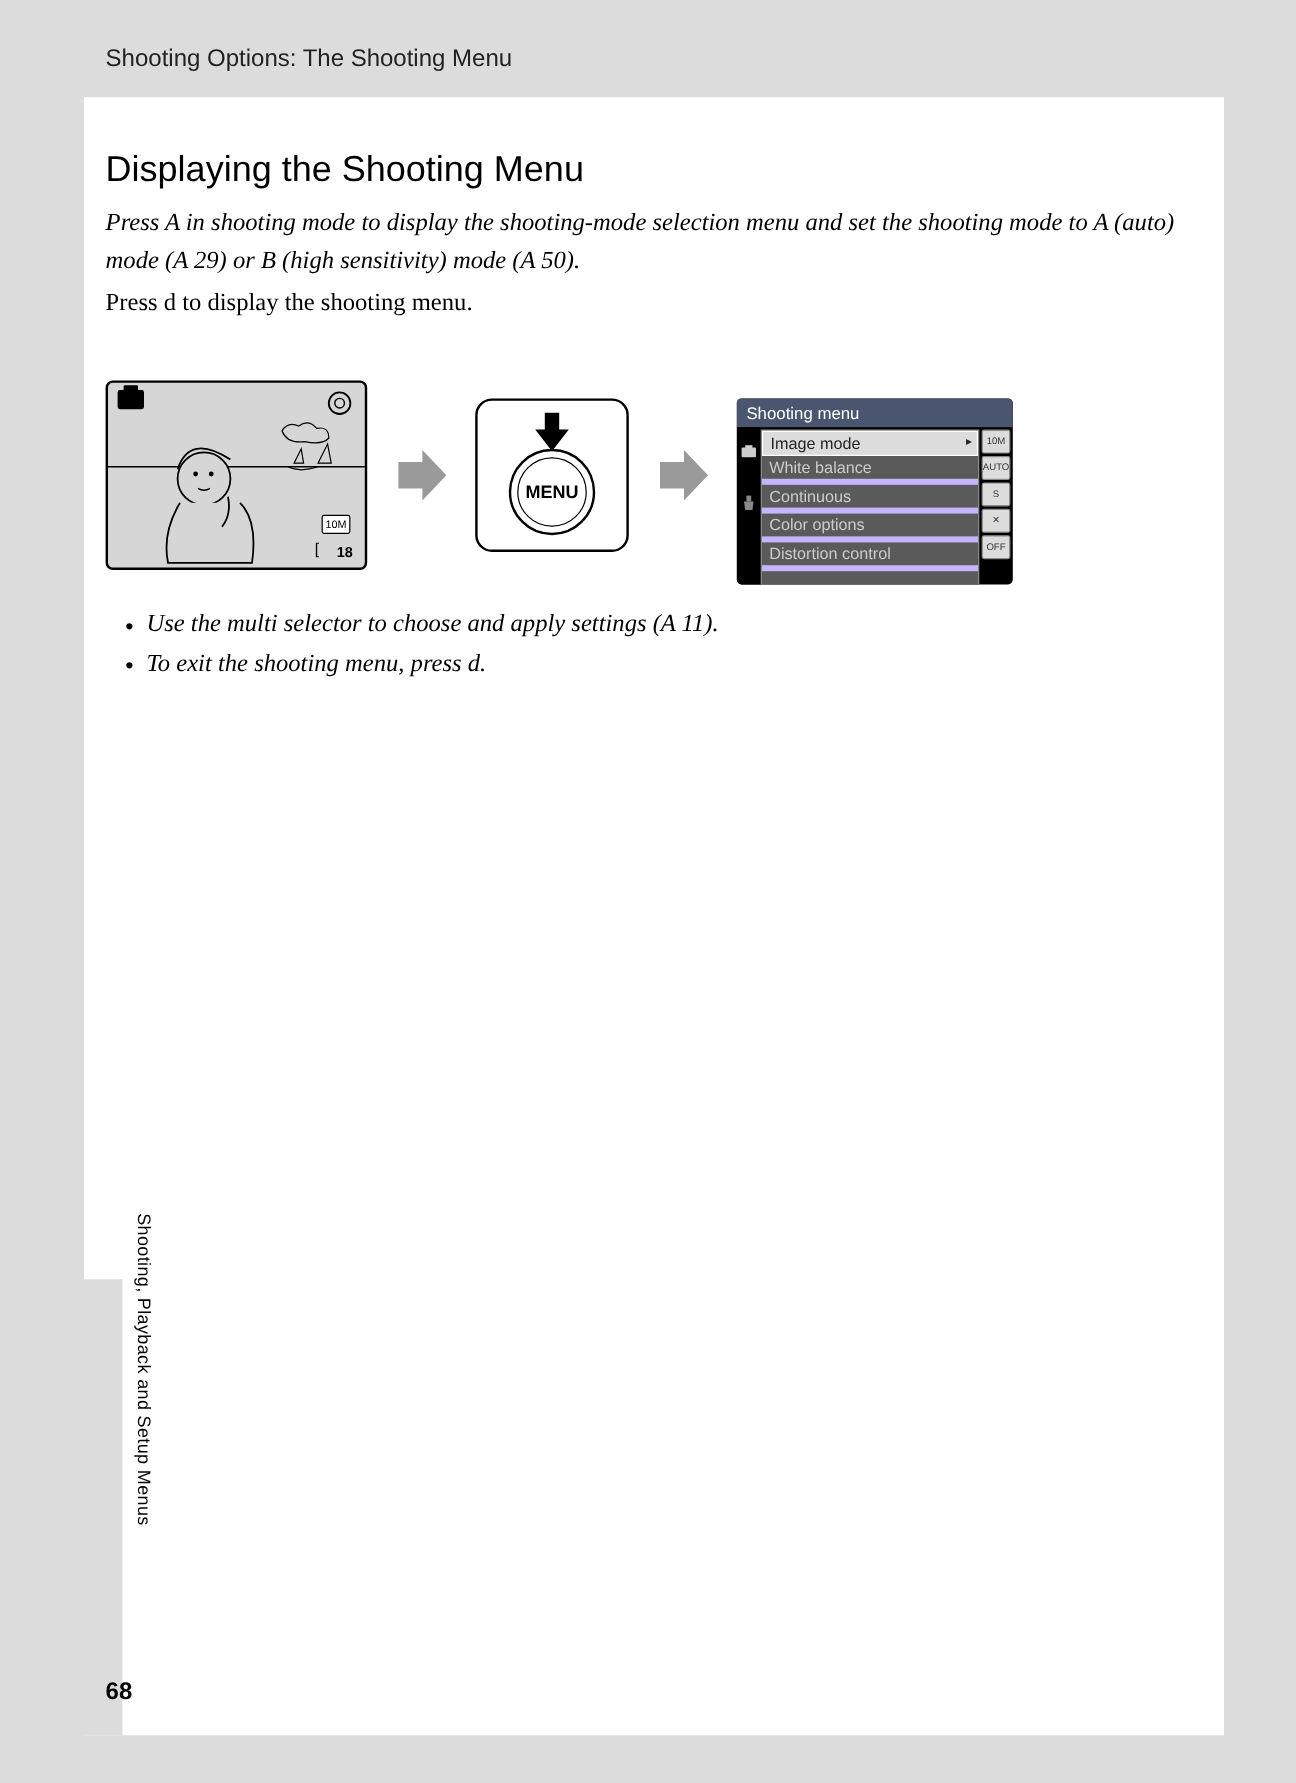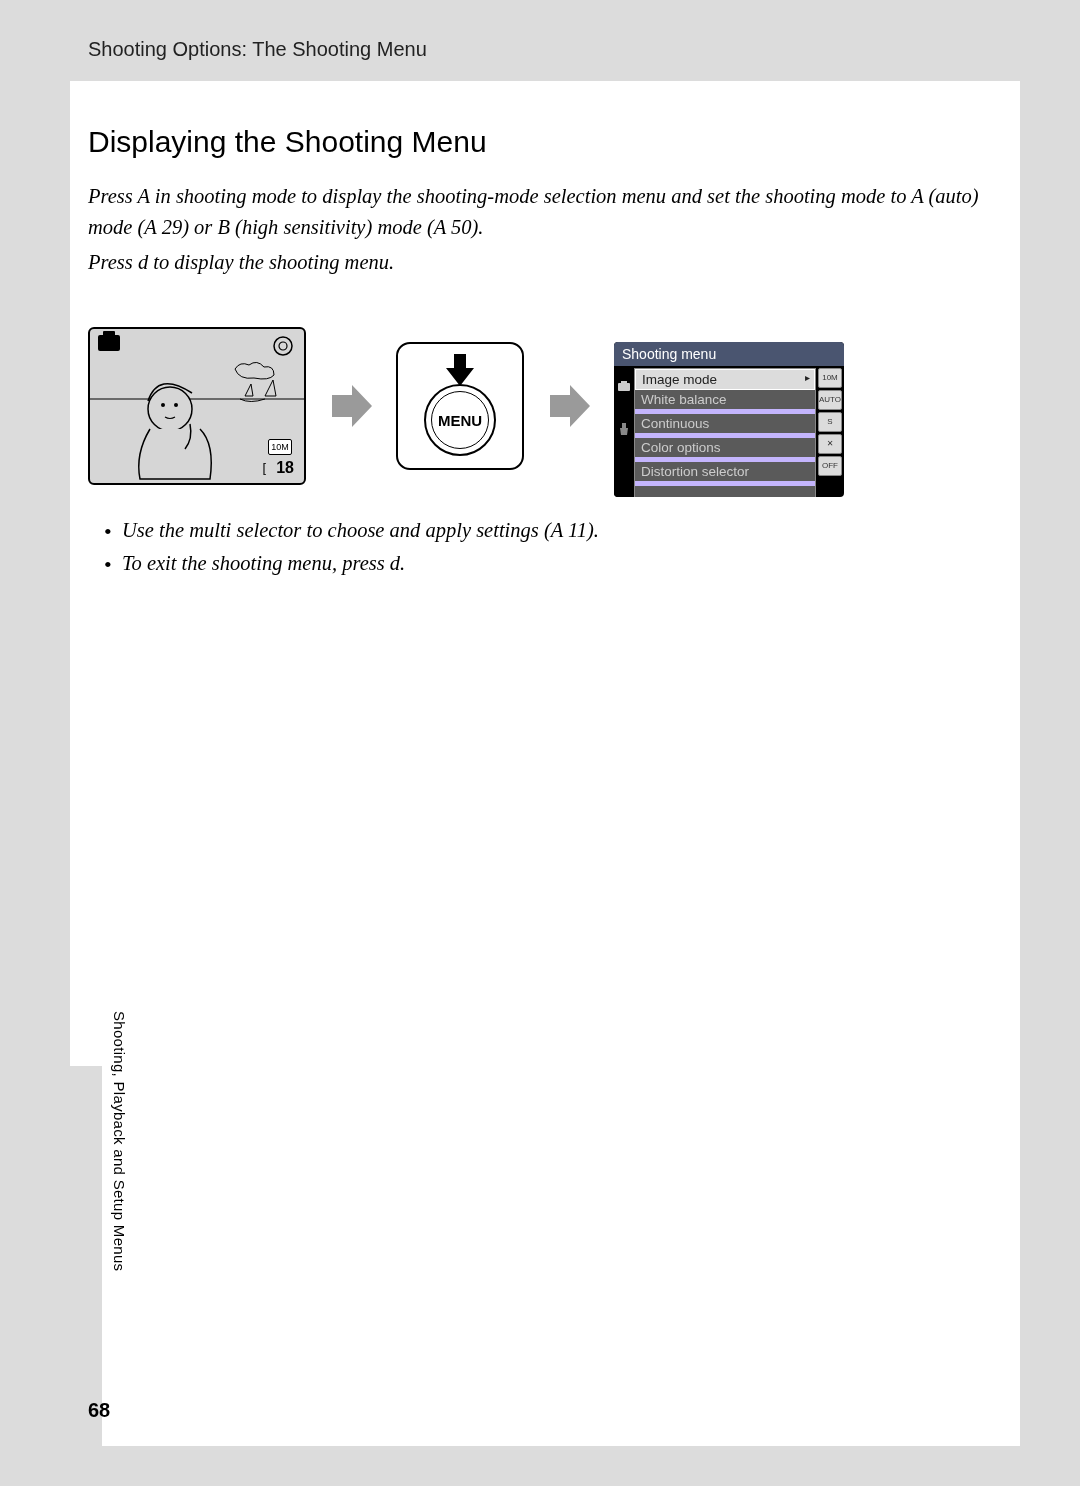--- a/index.html
+++ b/index.html
@@ -28,30 +28,29 @@
     margin: -35px -60px 44px -70px;
     padding-left: 88px;
   }
   .content {
     padding: 0 20px 0 18px;
   }
   .title {
     font-family: Arial, sans-serif;
     font-size: 30px;
     font-weight: 400;
-    margin-bottom: 22px;
+    margin-bottom: 12px;
   }
   .intro {
     font-style: italic;
     font-size: 20.5px;
     line-height: 1.5;
     margin-bottom: 4px;
   }
   .intro-line2 {
-    font-style: italic;
     font-size: 20.5px;
     line-height: 1.5;
     margin-bottom: 38px;
   }
   .figure-row {
     display: flex;
     align-items: center;
     gap: 20px;
     margin: 28px 0 18px 0;
   }
@@ -92,21 +91,21 @@
     background: #fff;
     font-size: 9px;
     font-family: Arial, sans-serif;
     text-align: center;
     line-height: 14px;
   }
   .camera-num {
     position: absolute;
     bottom: 6px; right: 10px;
     font-family: Arial, sans-serif;
-    font-size: 16px;
+    font-size: 12px;
     font-weight: bold;
     color: #000;
   }
   .camera-num-left {
     position: absolute;
     bottom: 8px; right: 38px;
     font-family: Arial, sans-serif;
     font-size: 13px;
     color: #000;
   }
@@ -366,21 +365,21 @@
             <svg width="12" height="14">
                 <rect x="4" y="1" width="4" height="5" fill="#888"></rect>
                 <path d="M2 6 L10 6 L9 13 L3 13 Z" fill="#888"></path>
               </svg>
           </div>
           <div class="sm-list">
             <div class="sm-item selected">Image mode</div>
             <div class="sm-item">White balance</div>
             <div class="sm-item">Continuous</div>
             <div class="sm-item">Color options</div>
-            <div class="sm-item">Distortion selector</div>
+            <div class="sm-item">Distortion control</div>
           </div>
           <div class="sm-right">
             <div class="sm-chip">10M</div>
             <div class="sm-chip">AUTO</div>
             <div class="sm-chip">S</div>
             <div class="sm-chip">✕</div>
             <div class="sm-chip">OFF</div>
           </div>
         </div>
         <div class="sm-footer">

